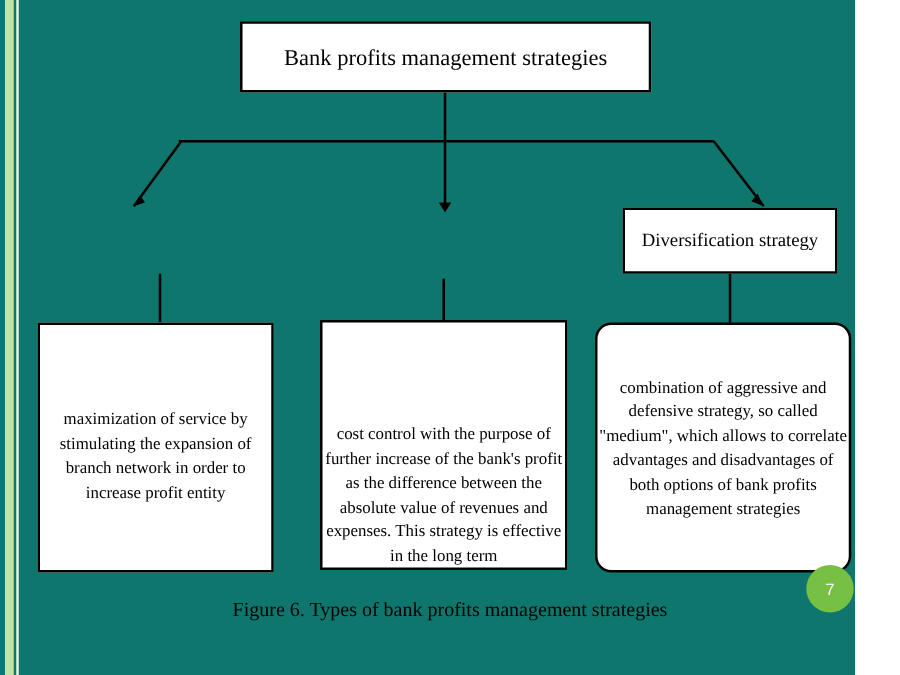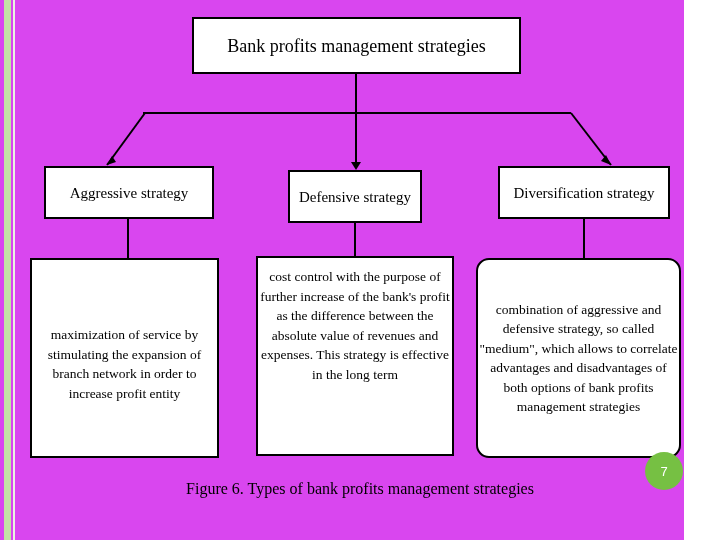--- a/index.html
+++ b/index.html
@@ -4,21 +4,21 @@
 <style>
   html, body {
     margin: 0;
     padding: 0;
     background: #ffffff;
   }
   #slide {
     position: relative;
     width: 684px;
     height: 540px;
-    background: #d946ef;
+    background: #0f766e;
     overflow: hidden;
     font-family: "Liberation Serif", "DejaVu Serif", serif;
   }
 
   
   .stripe {
     position: absolute;
     top: 0;
     height: 540px;
   }
@@ -70,21 +70,21 @@
     font-size: 13.5px;
     line-height: 19.5px;
     align-items: flex-start;
     padding-top: 4px;
     overflow: visible;
   }
   #content-box-0 {
     left: 30px;  top: 258px; width: 189px;
     align-items: center; padding-top: 12px;
   }
-  #content-box-1 { left: 256px; top: 256px; width: 198px; }
+  #content-box-1 { left: 256px; top: 256px; width: 198px; align-items: flex-end; }
   #content-box-2 {
     left: 476px; top: 258px; width: 205px;
     align-items: center; padding-top: 0; border-radius: 13px;
   }
   .content-text { display: block; width: 100%; }
   #content-box-1 .content-text { margin-top: 5px; }
 
   
   .line { position: absolute; background: #000000; z-index: 1; }
 
@@ -174,26 +174,20 @@
   </svg>
 
   <div class="line" id="link-0"></div>
   <div class="line" id="link-1"></div>
   <div class="line" id="link-2"></div>
 
   <div class="box" id="title-box">
     <span>Bank profits management strategies</span>
   </div>
 
-  <div class="box strategy-box" id="strategy-box-0">
-    <span>Aggressive strategy</span>
-  </div>
-  <div class="box strategy-box" id="strategy-box-1">
-    <span>Defensive strategy</span>
-  </div>
   <div class="box strategy-box" id="strategy-box-2">
     <span>Diversification strategy</span>
   </div>
 
   <div class="box content-box" id="content-box-0">
     <span class="content-text">maximization of service by stimulating the expansion of branch network in order to increase profit entity</span>
   </div>
   <div class="box content-box" id="content-box-1">
     <span class="content-text">cost control with the purpose of further increase of the bank's profit as the difference between the absolute value of revenues and expenses. This strategy is effective in the long term</span>
   </div>

